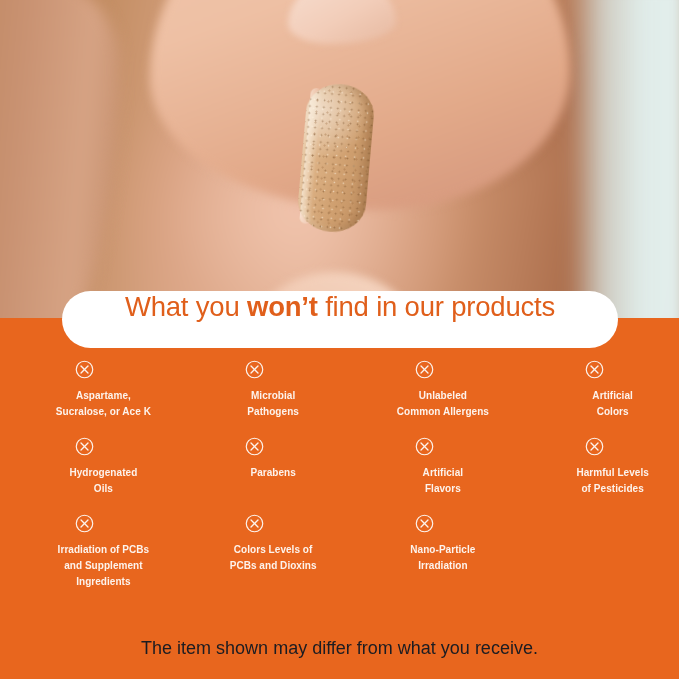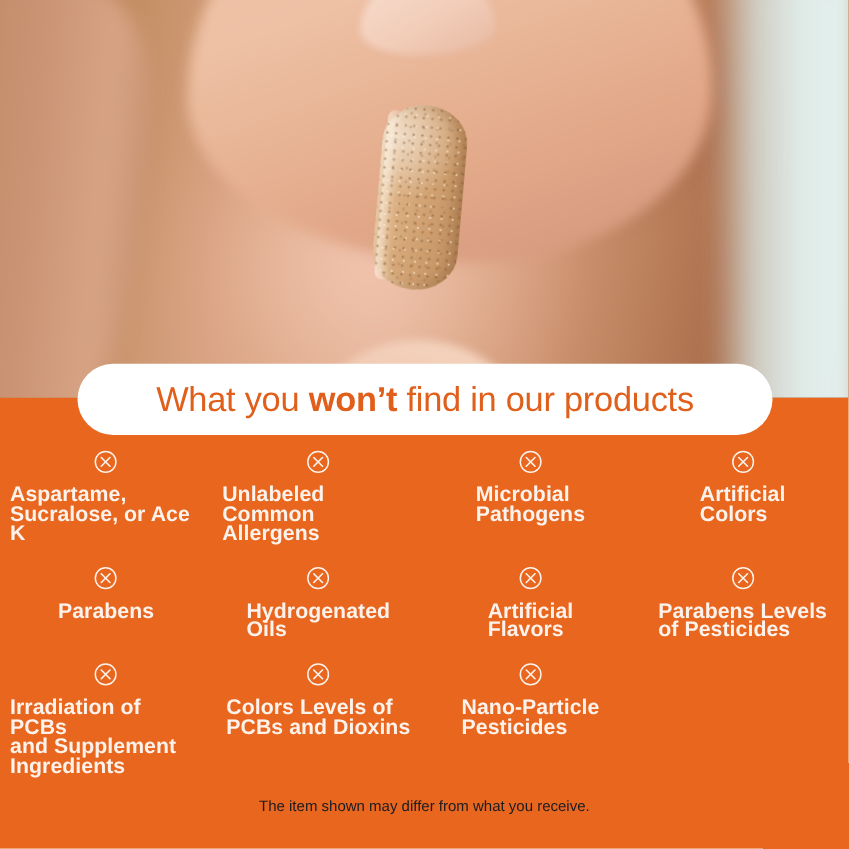--- a/index.html
+++ b/index.html
@@ -110,21 +110,20 @@
   }
 
   
   #headline-pill {
     position: absolute;
     left: 62px; top: 291px;
     width: 556px; height: 57px;
     background: #ffffff;
     border-radius: 30px;
     display: flex;
-    align-items: center;
     justify-content: center;
     z-index: 5;
   }
   #headline-text {
     color: #E05F1B;
     font-size: 27.5px;
     letter-spacing: -0.2px;
     white-space: nowrap;
   }
   #headline-text .bold { font-weight: bold; }
@@ -145,36 +144,38 @@
     padding: 0 8px;
   }
   .x-icon {
     width: 19px;
     height: 19px;
     display: block;
     margin-bottom: 9px;
   }
   .cell-label {
     color: #FDF3EC;
-    font-size: 17px;
+    font-size: 10px;
     font-weight: bold;
     line-height: 15.6px;
+    text-align: center;
     letter-spacing: 0.05px;
     white-space: pre-line;
+    margin-left: 37px;
   }
 
   
   #disclaimer {
     position: absolute;
     left: 0;
     top: 638px;
     width: 679px;
     text-align: center;
     color: #1b1c22;
-    font-size: 12px;
+    font-size: 18px;
   }
 </style>
 </head>
 <body>
 
 <div id="page">
 
   <div id="photo">
     <div class="ph-layer ph-bg"></div>
     <div class="ph-layer ph-blue"></div>
@@ -203,74 +204,74 @@
         </svg>
         <div class="cell-label">Aspartame,
 Sucralose, or Ace K</div>
       </div>
       <div class="cell">
         <svg class="x-icon" viewBox="0 0 24 24">
           <circle cx="12" cy="12" r="10.4" fill="none" stroke="#FDF3EC" stroke-width="1.5"></circle>
           <line x1="7.6" y1="7.6" x2="16.4" y2="16.4" stroke="#FDF3EC" stroke-width="1.7" stroke-linecap="round"></line>
           <line x1="16.4" y1="7.6" x2="7.6" y2="16.4" stroke="#FDF3EC" stroke-width="1.7" stroke-linecap="round"></line>
         </svg>
+        <div class="cell-label">Microbial
+Pathogens</div>
+      </div>
+      <div class="cell">
+        <svg class="x-icon" viewBox="0 0 24 24">
+          <circle cx="12" cy="12" r="10.4" fill="none" stroke="#FDF3EC" stroke-width="1.5"></circle>
+          <line x1="7.6" y1="7.6" x2="16.4" y2="16.4" stroke="#FDF3EC" stroke-width="1.7" stroke-linecap="round"></line>
+          <line x1="16.4" y1="7.6" x2="7.6" y2="16.4" stroke="#FDF3EC" stroke-width="1.7" stroke-linecap="round"></line>
+        </svg>
         <div class="cell-label">Unlabeled
 Common Allergens</div>
       </div>
       <div class="cell">
         <svg class="x-icon" viewBox="0 0 24 24">
           <circle cx="12" cy="12" r="10.4" fill="none" stroke="#FDF3EC" stroke-width="1.5"></circle>
           <line x1="7.6" y1="7.6" x2="16.4" y2="16.4" stroke="#FDF3EC" stroke-width="1.7" stroke-linecap="round"></line>
           <line x1="16.4" y1="7.6" x2="7.6" y2="16.4" stroke="#FDF3EC" stroke-width="1.7" stroke-linecap="round"></line>
         </svg>
-        <div class="cell-label">Microbial
-Pathogens</div>
-      </div>
-      <div class="cell">
-        <svg class="x-icon" viewBox="0 0 24 24">
-          <circle cx="12" cy="12" r="10.4" fill="none" stroke="#FDF3EC" stroke-width="1.5"></circle>
-          <line x1="7.6" y1="7.6" x2="16.4" y2="16.4" stroke="#FDF3EC" stroke-width="1.7" stroke-linecap="round"></line>
-          <line x1="16.4" y1="7.6" x2="7.6" y2="16.4" stroke="#FDF3EC" stroke-width="1.7" stroke-linecap="round"></line>
-        </svg>
         <div class="cell-label">Artificial
 Colors</div>
       </div>
       <div class="cell">
         <svg class="x-icon" viewBox="0 0 24 24">
           <circle cx="12" cy="12" r="10.4" fill="none" stroke="#FDF3EC" stroke-width="1.5"></circle>
           <line x1="7.6" y1="7.6" x2="16.4" y2="16.4" stroke="#FDF3EC" stroke-width="1.7" stroke-linecap="round"></line>
           <line x1="16.4" y1="7.6" x2="7.6" y2="16.4" stroke="#FDF3EC" stroke-width="1.7" stroke-linecap="round"></line>
         </svg>
-        <div class="cell-label">Parabens</div>
-      </div>
-      <div class="cell">
-        <svg class="x-icon" viewBox="0 0 24 24">
-          <circle cx="12" cy="12" r="10.4" fill="none" stroke="#FDF3EC" stroke-width="1.5"></circle>
-          <line x1="7.6" y1="7.6" x2="16.4" y2="16.4" stroke="#FDF3EC" stroke-width="1.7" stroke-linecap="round"></line>
-          <line x1="16.4" y1="7.6" x2="7.6" y2="16.4" stroke="#FDF3EC" stroke-width="1.7" stroke-linecap="round"></line>
-        </svg>
         <div class="cell-label">Hydrogenated
 Oils</div>
       </div>
       <div class="cell">
         <svg class="x-icon" viewBox="0 0 24 24">
           <circle cx="12" cy="12" r="10.4" fill="none" stroke="#FDF3EC" stroke-width="1.5"></circle>
           <line x1="7.6" y1="7.6" x2="16.4" y2="16.4" stroke="#FDF3EC" stroke-width="1.7" stroke-linecap="round"></line>
           <line x1="16.4" y1="7.6" x2="7.6" y2="16.4" stroke="#FDF3EC" stroke-width="1.7" stroke-linecap="round"></line>
         </svg>
+        <div class="cell-label">Parabens</div>
+      </div>
+      <div class="cell">
+        <svg class="x-icon" viewBox="0 0 24 24">
+          <circle cx="12" cy="12" r="10.4" fill="none" stroke="#FDF3EC" stroke-width="1.5"></circle>
+          <line x1="7.6" y1="7.6" x2="16.4" y2="16.4" stroke="#FDF3EC" stroke-width="1.7" stroke-linecap="round"></line>
+          <line x1="16.4" y1="7.6" x2="7.6" y2="16.4" stroke="#FDF3EC" stroke-width="1.7" stroke-linecap="round"></line>
+        </svg>
         <div class="cell-label">Artificial
 Flavors</div>
       </div>
       <div class="cell">
         <svg class="x-icon" viewBox="0 0 24 24">
           <circle cx="12" cy="12" r="10.4" fill="none" stroke="#FDF3EC" stroke-width="1.5"></circle>
           <line x1="7.6" y1="7.6" x2="16.4" y2="16.4" stroke="#FDF3EC" stroke-width="1.7" stroke-linecap="round"></line>
           <line x1="16.4" y1="7.6" x2="7.6" y2="16.4" stroke="#FDF3EC" stroke-width="1.7" stroke-linecap="round"></line>
         </svg>
-        <div class="cell-label">Parabens Levels
+        <div class="cell-label">Harmful Levels
 of Pesticides</div>
       </div>
       <div class="cell">
         <svg class="x-icon" viewBox="0 0 24 24">
           <circle cx="12" cy="12" r="10.4" fill="none" stroke="#FDF3EC" stroke-width="1.5"></circle>
           <line x1="7.6" y1="7.6" x2="16.4" y2="16.4" stroke="#FDF3EC" stroke-width="1.7" stroke-linecap="round"></line>
           <line x1="16.4" y1="7.6" x2="7.6" y2="16.4" stroke="#FDF3EC" stroke-width="1.7" stroke-linecap="round"></line>
         </svg>
         <div class="cell-label">Irradiation of PCBs
 and Supplement
@@ -285,19 +286,19 @@
         <div class="cell-label">Colors Levels of
 PCBs and Dioxins</div>
       </div>
       <div class="cell">
         <svg class="x-icon" viewBox="0 0 24 24">
           <circle cx="12" cy="12" r="10.4" fill="none" stroke="#FDF3EC" stroke-width="1.5"></circle>
           <line x1="7.6" y1="7.6" x2="16.4" y2="16.4" stroke="#FDF3EC" stroke-width="1.7" stroke-linecap="round"></line>
           <line x1="16.4" y1="7.6" x2="7.6" y2="16.4" stroke="#FDF3EC" stroke-width="1.7" stroke-linecap="round"></line>
         </svg>
         <div class="cell-label">Nano-Particle
-Pesticides</div>
+Irradiation</div>
       </div>
     </div>
 
   <div id="disclaimer">The item shown may differ from what you receive.</div>
 
 </div>
 
 </body></html>

